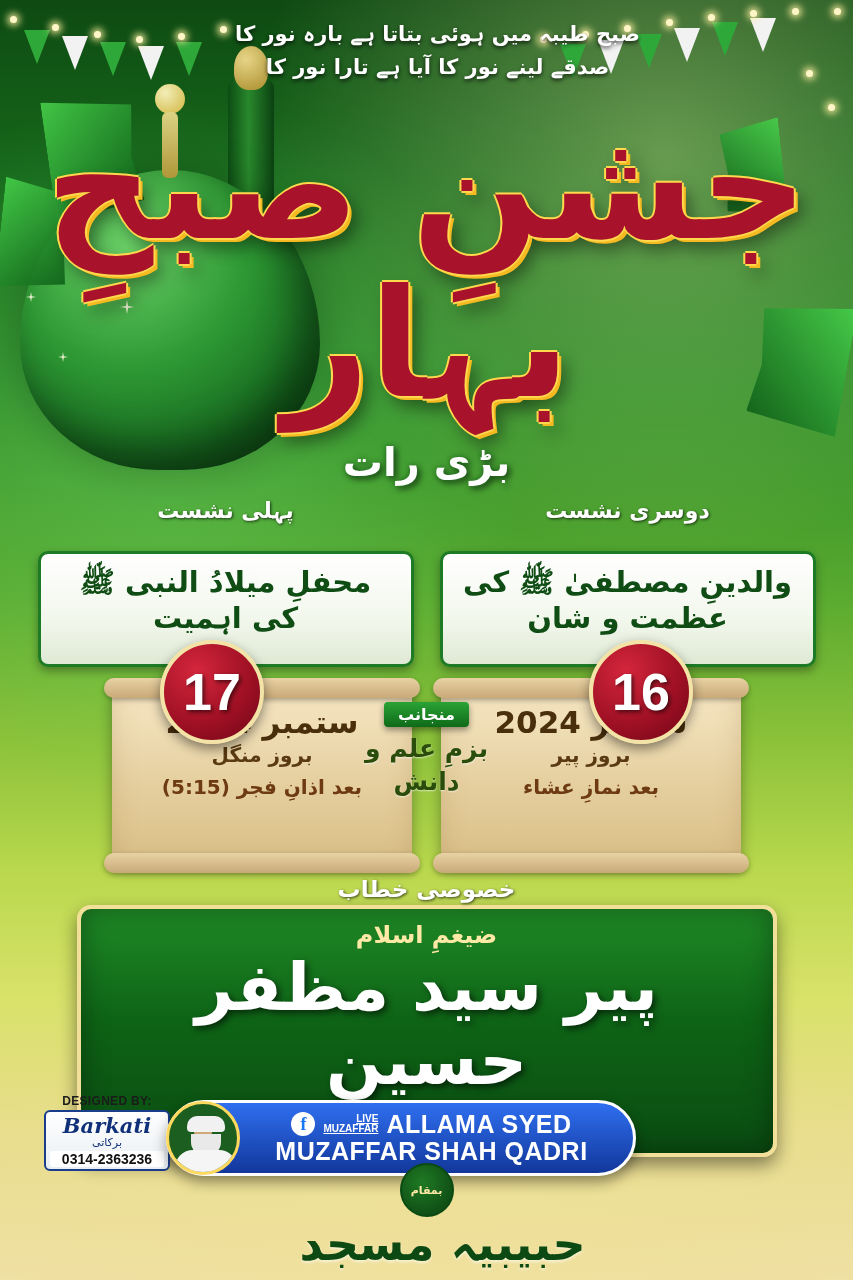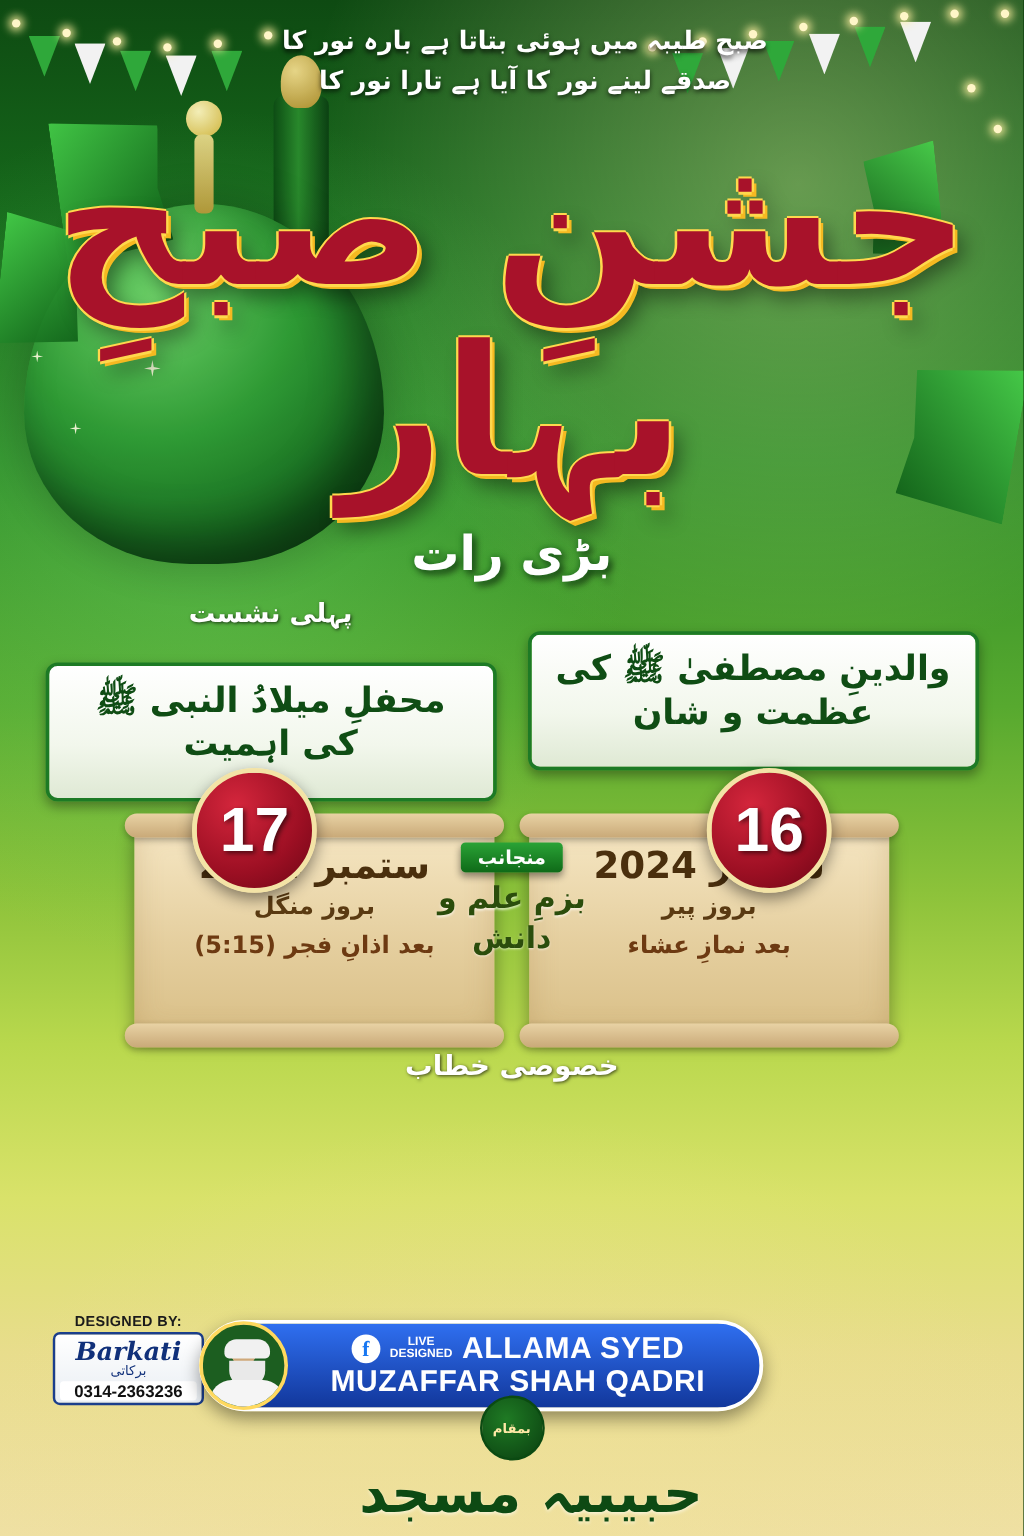--- a/index.html
+++ b/index.html
@@ -290,21 +290,22 @@
   }
   .live-text { flex: 1; text-align: center; padding-right: 10px; }
   .live-row { display: flex; align-items: center; justify-content: center; gap: 8px; }
   .fb-icon {
     width: 24px; height: 24px; border-radius: 50%; background: #ffffff;
     color: #1877f2; font-weight: 700; font-size: 18px; line-height: 24px;
     font-family: "Liberation Serif", serif;
   }
   .live-chip {
     font-size: 10px; font-weight: 700; color: #ffffff; line-height: 1.05;
-    text-align: center;
+    text-align: right;
+    text-decoration: underline;
   }
   .live-name {
     font-size: 25px; font-weight: 700; color: #ffffff; letter-spacing: .5px;
     line-height: 1.1;
   }
 
   
   .venue {
     position: absolute; left: 0; bottom: 10px; width: 853px; text-align: center; direction: rtl;
   }
@@ -397,20 +398,21 @@
   </div>
 
   <div class="sessions">
     <div class="session">
       <div class="session-label">پہلی نشست</div>
       <div class="session-box">
         <div class="txt">محفلِ میلادُ النبی ﷺ کی اہمیت</div>
       </div>
     </div>
     <div class="session">
+      <div class="session-label">دوسری نشست</div>
       <div class="session-box">
         <div class="txt">والدینِ مصطفیٰ ﷺ کی عظمت و شان</div>
       </div>
     </div>
   </div>
 
   <div class="scrolls">
     <div class="scroll right">
       <div class="scroll-inner">
         <div class="scroll-date">ستمبر 2024</div>
@@ -433,20 +435,25 @@
       <div class="pill">منجانب</div>
       <div class="lines">
         <div>بزمِ علم و</div>
         <div>دانش</div>
       </div>
     </div>
   </div>
 
   <div class="speaker-wrap">
     <div class="speaker-kicker">خصوصی خطاب</div>
+    <div class="speaker-box">
+      <div class="speaker-title">ضیغمِ اسلام</div>
+      <div class="speaker-name">پیر سید مظفر حسین</div>
+      <div class="speaker-suffix">شاہ قادری</div>
+    </div>
   </div>
 
   <div class="designer">
     <div class="hd">DESIGNED BY:</div>
     <div class="card">
       <div class="brand">Barkati</div>
       <div class="brand-ur">برکاتی</div>
       <div class="phone">0314-2363236</div>
     </div>
   </div>
@@ -455,21 +462,21 @@
     <div class="live-photo">
       <div class="turban"></div>
         <div class="beard"></div>
         <div class="body"></div>
     </div>
     <div class="live-text">
       <div class="live-row">
         <span class="fb-icon">f</span>
         <span class="live-chip">
           <span style="display:block">LIVE</span>
-          <span style="display:block">DESIGNED</span>
+          <span style="display:block">MUZAFFAR</span>
         </span>
         <span class="live-name">ALLAMA SYED</span>
       </div>
       <div class="live-name">MUZAFFAR SHAH QADRI</div>
     </div>
   </div>
 
   <div class="venue">
     <div class="venue-logo">بمقام</div>
     <div class="venue-name">حبیبیہ مسجد</div>

